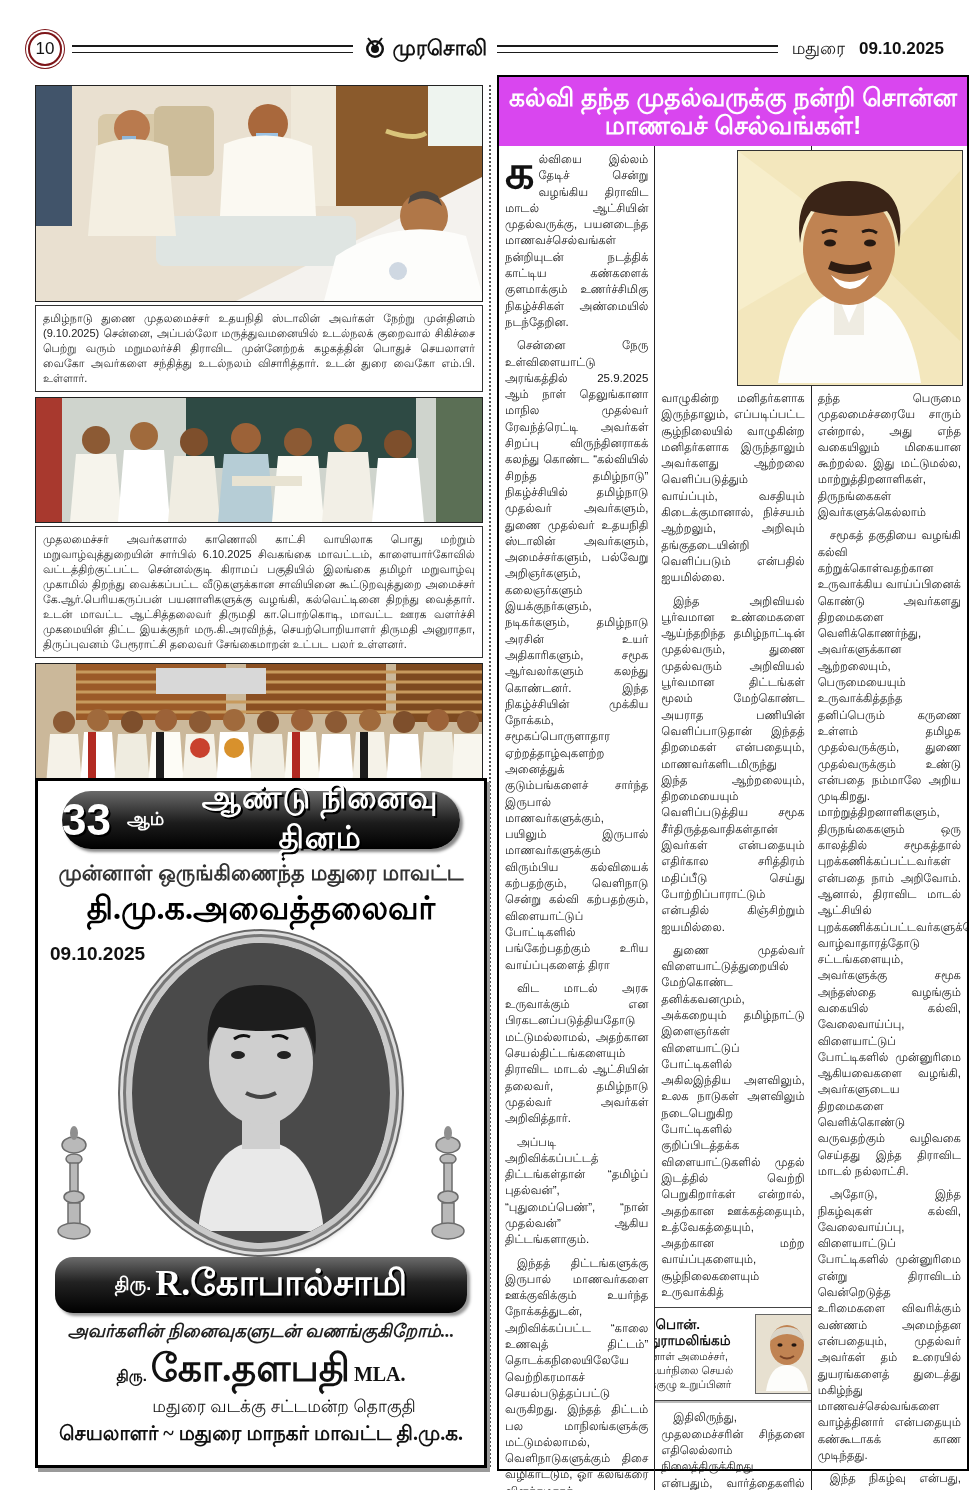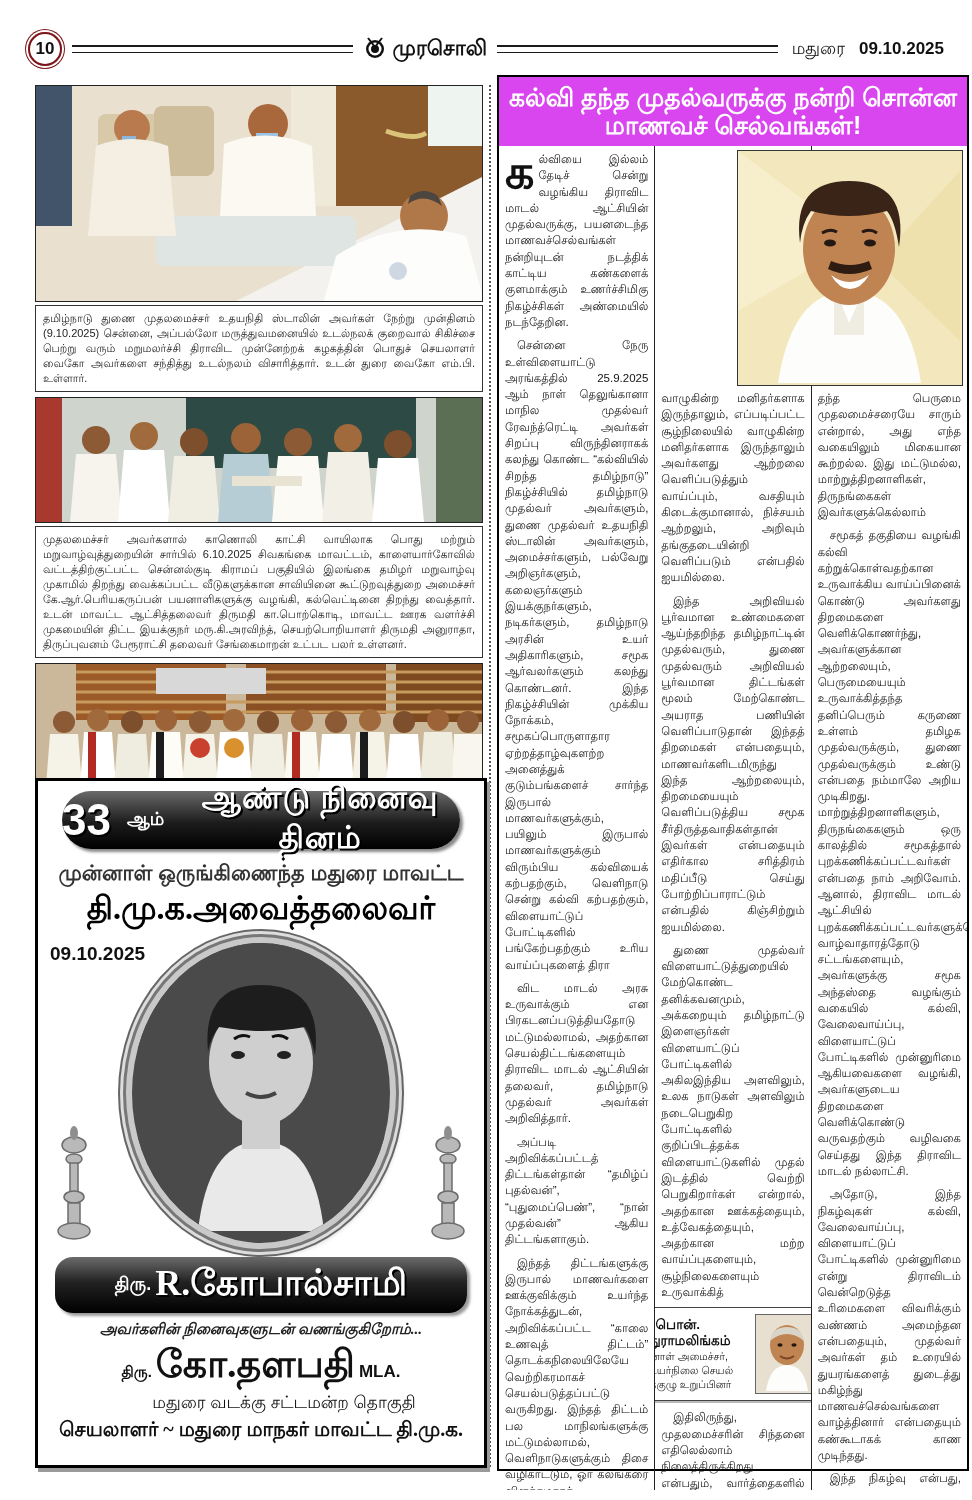--- a/index.html
+++ b/index.html
@@ -2,21 +2,21 @@
 <html><head>
 <meta charset="utf-8">
 <style>
   html,body{margin:0;padding:0;background:#ffffff;}
   body{font-family:"Liberation Sans","DejaVu Sans",sans-serif;color:#111;}
   #page{position:relative;width:972px;height:1500px;background:#fff;overflow:hidden;}
 
   
   .hdr{position:absolute;left:28px;top:30px;width:916px;height:38px;display:flex;align-items:center;}
   .pagenum{width:30px;height:30px;border-radius:50%;border:2px solid #7c1418;box-shadow:0 0 0 2px #fff,0 0 0 3px #7c1418;
-    display:flex;align-items:center;justify-content:center;font-weight:bold;font-size:17px;color:#111;flex:0 0 auto;}
+    display:flex;align-items:center;justify-content:center;font-weight:normal;font-size:17px;color:#111;flex:0 0 auto;}
   .rule{flex:1;height:5px;border-top:2px solid #1a1a1a;border-bottom:1px solid #1a1a1a;margin:0 10px;}
   .masthead{display:flex;align-items:center;gap:6px;font-weight:bold;font-size:21px;flex:0 0 auto;}
   .city{font-size:17px;margin:0 14px 0 4px;flex:0 0 auto;}
   .hdate{font-size:17px;font-weight:bold;flex:0 0 auto;}
 
   
   .lcol{position:absolute;left:35px;top:85px;width:448px;}
   .photo{border:1px solid #222;background:#ddd;overflow:hidden;}
   .cap{border:1px solid #333;padding:5px 7px;font-size:11px;line-height:15px;text-align:justify;margin-top:3px;color:#222;}
   .cap.noframe{border:none;padding:4px 2px;}
@@ -36,25 +36,25 @@
   .ad-mid{position:relative;height:318px;margin-top:6px;}
   .ad-date{position:absolute;left:12px;top:6px;font-size:19px;font-weight:bold;}
   .oval{position:absolute;left:50%;top:0;transform:translateX(-50%);width:258px;height:300px;border-radius:50%;
       background:#4a4a4a;border:6px solid #c9c9c9;box-shadow:0 0 0 3px #777,0 0 0 6px #ddd,0 0 0 8px #666,3px 4px 6px #555;overflow:hidden;}
   .lamp{position:absolute;bottom:6px;}
   .ad-name{margin:2px auto 0;width:412px;height:56px;border-radius:18px;
       background:linear-gradient(#6b6b6b,#222 45%,#000);display:flex;align-items:center;justify-content:center;gap:4px;
       box-shadow:3px 3px 3px #999;}
   .ad-name .pre{color:#fff;font-size:18px;font-weight:bold;}
   .ad-name .nm{color:#fff;font-size:36px;font-weight:bold;font-family:"Liberation Serif",serif;text-shadow:2px 2px 0 #000;}
-  .ad-trib{margin-top:8px;font-size:15px;font-style:italic;font-weight:bold;color:#222;font-family:"Liberation Serif",serif;}
+  .ad-trib{margin-top:8px;font-size:18px;font-style:italic;font-weight:bold;color:#222;font-family:"Liberation Serif",serif;}
   .ad-by{margin-top:2px;display:flex;align-items:baseline;justify-content:center;gap:4px;}
   .ad-by .pre{font-size:15px;font-weight:bold;}
   .ad-by .nm{font-size:38px;font-weight:bold;font-family:"Liberation Serif",serif;}
-  .ad-by .mla{font-size:17px;font-weight:bold;}
+  .ad-by .mla{font-size:20px;font-weight:bold;font-family:Liberation Serif, serif;}
   .ad-b2{font-size:17px;margin-top:2px;padding-left:46px;}
   .ad-b3{font-size:20px;font-weight:bold;font-family:"Liberation Serif",serif;margin-top:4px;}
 
   
   .art{position:absolute;left:497px;top:75px;width:468px;height:1392px;border:2px solid #000;background:#fff;}
   .art-headline{background:#d946ef;color:#fff;text-align:center;font-size:25px;font-weight:bold;
       padding:6px 2px 7px;letter-spacing:0;line-height:28px;}
   .art-body{position:relative;display:flex;height:1344px;overflow:hidden;}
   .acol{width:33.33%;padding:5px 6px;font-size:11.5px;line-height:16.3px;text-align:justify;overflow:hidden;color:#111;}
   .acol + .acol{border-left:1px solid #222;}

